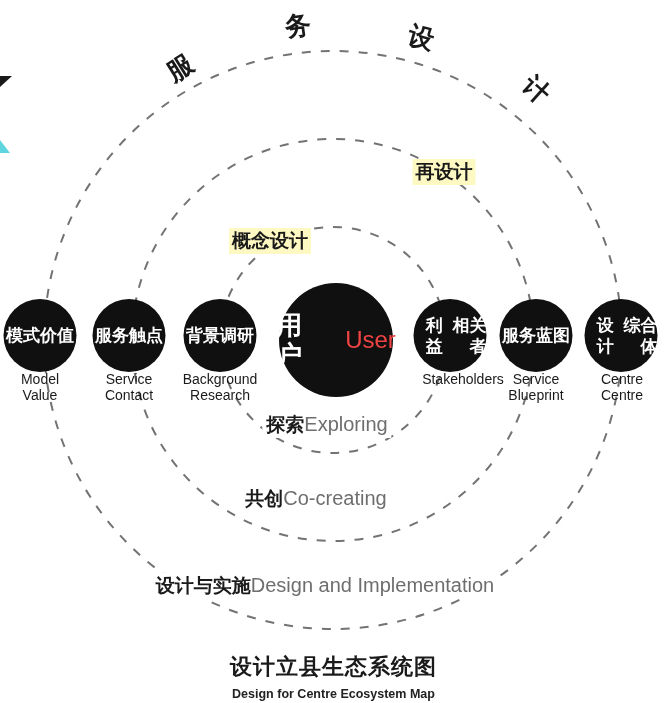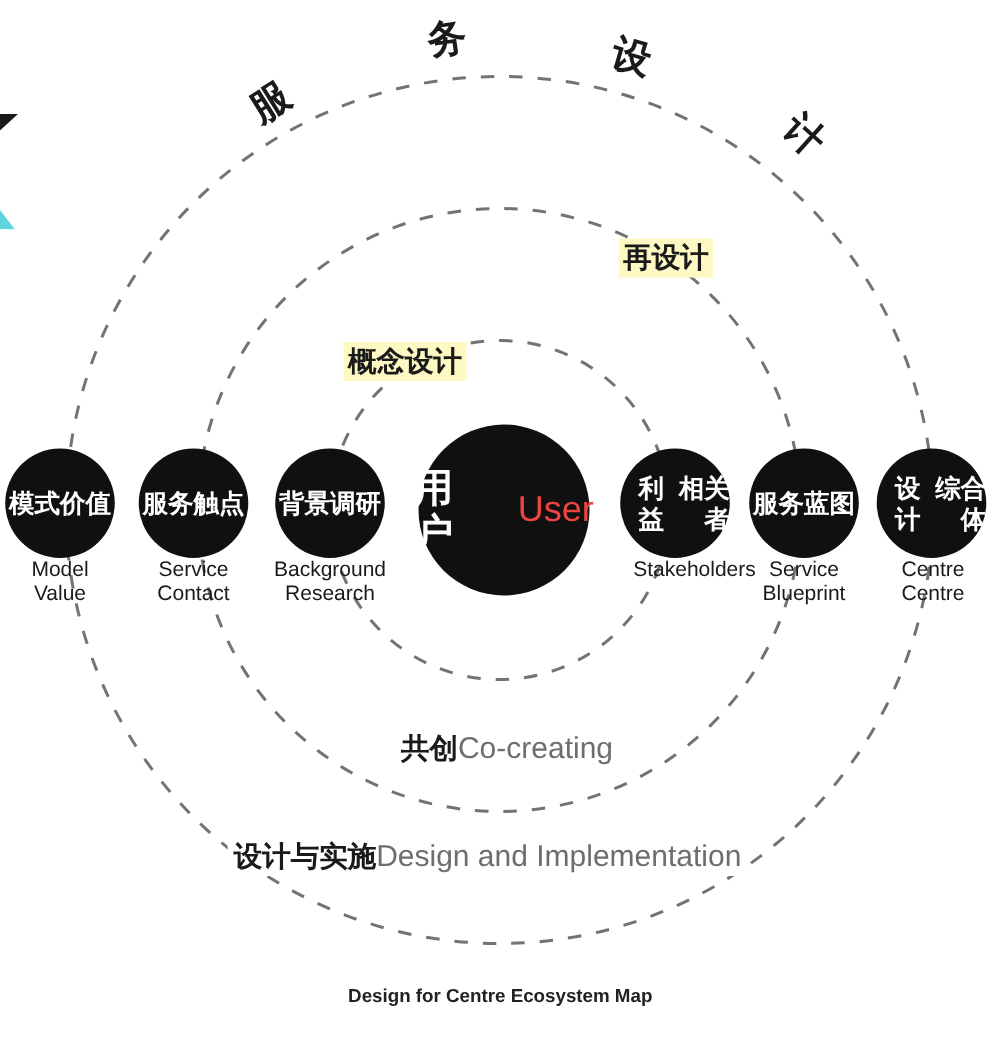--- a/index.html
+++ b/index.html
@@ -188,24 +188,28 @@
 
   <div class="node-circle small" style="left:621px;">
     <div>设计</div>
     <div>综合体</div>
   </div>
   <div class="node-label" style="left:622px;">
     <div>Centre</div>
     <div>Centre</div>
   </div>
 
-  <div class="ring-label" style="left:338px;top:499px;">
+  <div class="ring-label" style="left:327px;top:425px;">
+    <span class="zh">探索</span><span class="en">Exploring</span>
+  </div>
+  <div class="ring-label" style="left:316px;top:499px;">
     <span class="zh">共创</span><span class="en">Co-creating</span>
   </div>
-  <div class="ring-label" style="left:325px;top:571px;">
+  <div class="ring-label" style="left:325px;top:586px;">
     <span class="zh">设计与实施</span><span class="en">Design and Implementation</span>
   </div>
 
   <div class="footer">
+    <div class="title">设计立县生态系统图</div>
     <div class="subtitle">Design for Centre Ecosystem Map</div>
   </div>
 
 </div>
 
 </body></html>

